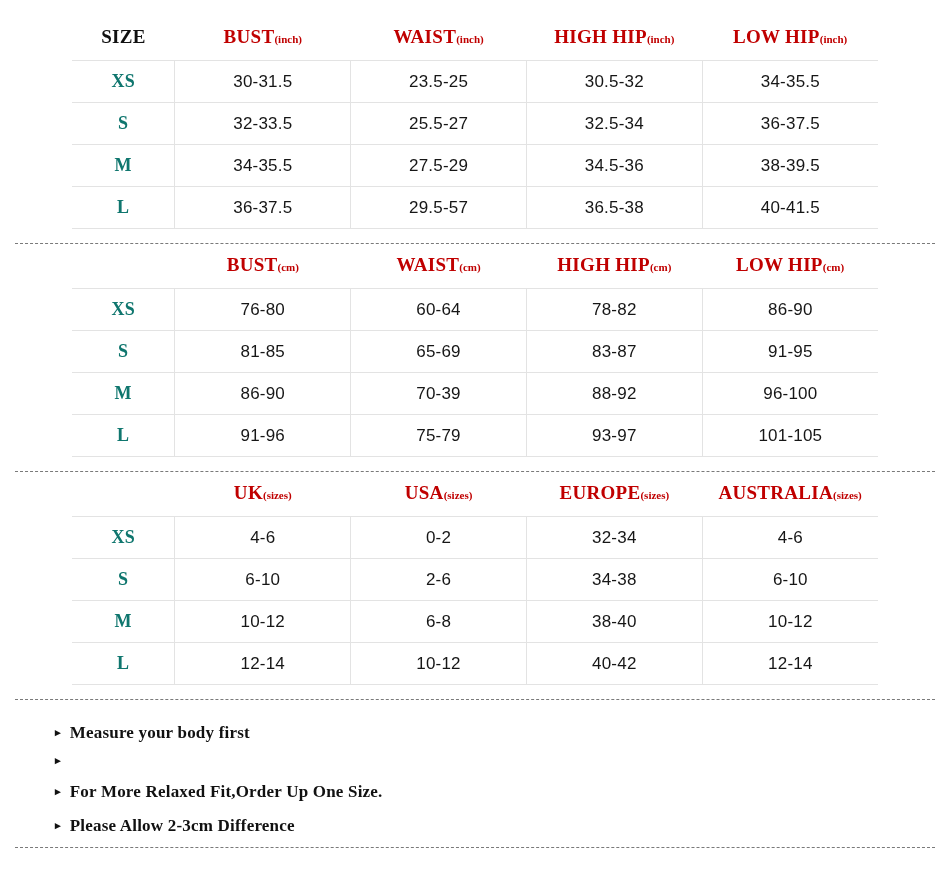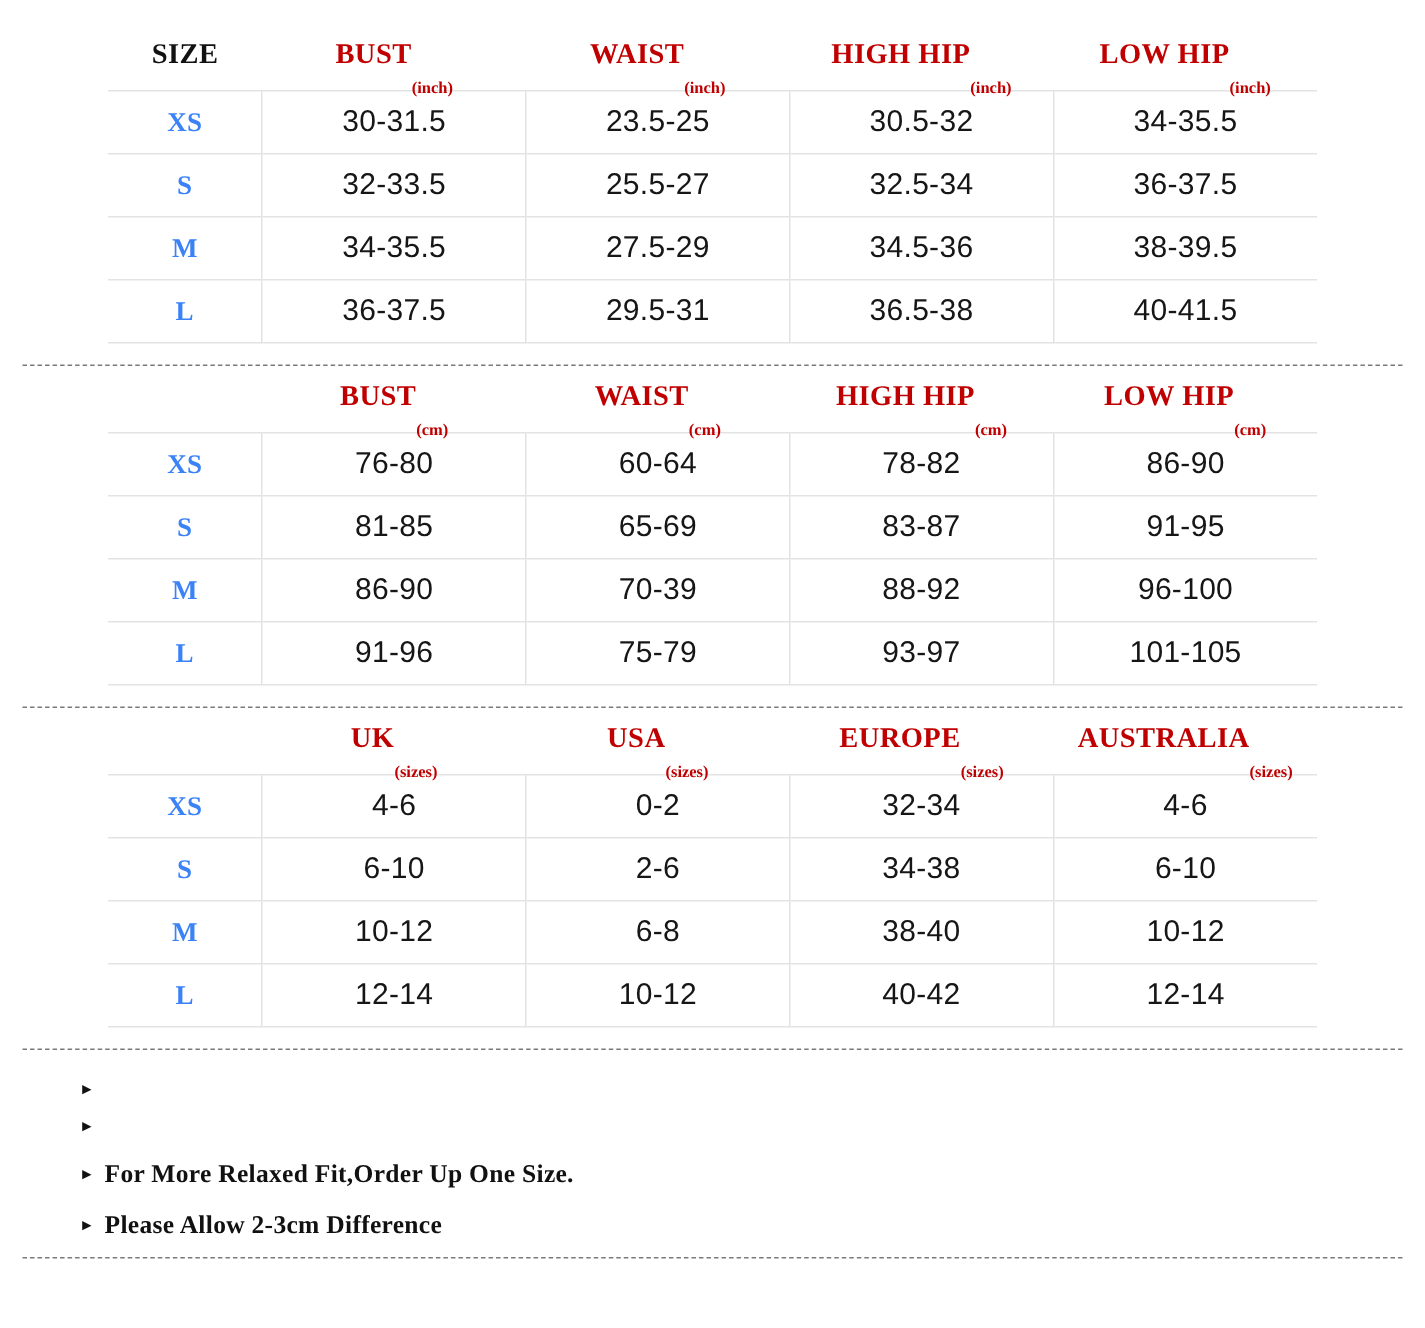--- a/index.html
+++ b/index.html
@@ -60,44 +60,44 @@
     color: #c00000;
     padding: 10px 0 12px 0;
     text-align: center;
     letter-spacing: 0.3px;
     white-space: nowrap;
   }
   table.size-table thead th .unit {
     font-size: 11px;
     vertical-align: baseline;
     position: relative;
-    top: 20px;
+    top: 0;
     letter-spacing: 0;
   }
   table.size-table thead th.size-head {
     color: #111111;
   }
 
   table.size-table tbody td {
     border: 1px solid #e3e3e3;
     height: 39px;
     text-align: center;
-    font-size: 20px;
+    font-size: 17px;
     color: #161616;
     font-family: "Liberation Sans", sans-serif;
     letter-spacing: 0.2px;
     background: #ffffff;
   }
   table.size-table tbody td.size-cell {
     border-left: none;
     border-right: 1px solid #e3e3e3;
     font-family: "Liberation Serif", serif;
     font-weight: bold;
     font-size: 18px;
-    color: #3b82f6;
+    color: #0f766e;
   }
   table.size-table tbody tr:first-child td {
     border-top: 1px solid #e3e3e3;
   }
   table.size-table tbody td:last-child {
     border-right: none;
   }
 
   .divider {
     width: 920px;
@@ -182,21 +182,21 @@
         <tr>
           <td class="size-cell">M</td>
           <td>34-35.5</td>
           <td>27.5-29</td>
           <td>34.5-36</td>
           <td>38-39.5</td>
         </tr>
         <tr>
           <td class="size-cell">L</td>
           <td>36-37.5</td>
-          <td>29.5-31</td>
+          <td>29.5-57</td>
           <td>36.5-38</td>
           <td>40-41.5</td>
         </tr>
       </tbody>
     </table>
     <div class="divider"></div>
   </div>
 
   <div class="section">
     <table class="size-table">
@@ -298,20 +298,21 @@
           <td>12-14</td>
         </tr>
       </tbody>
     </table>
     <div class="divider"></div>
   </div>
 
   <div class="notes">
     <div class="note-line">
       <span class="note-bullet">▸</span>
+      <span>Measure your body first</span>
     </div>
     <div class="note-line">
       <span class="note-bullet">▸</span>
     </div>
     <div class="note-line">
       <span class="note-bullet">▸</span>
       <span>For More Relaxed Fit,Order Up One Size.</span>
     </div>
     <div class="note-line">
       <span class="note-bullet">▸</span>

